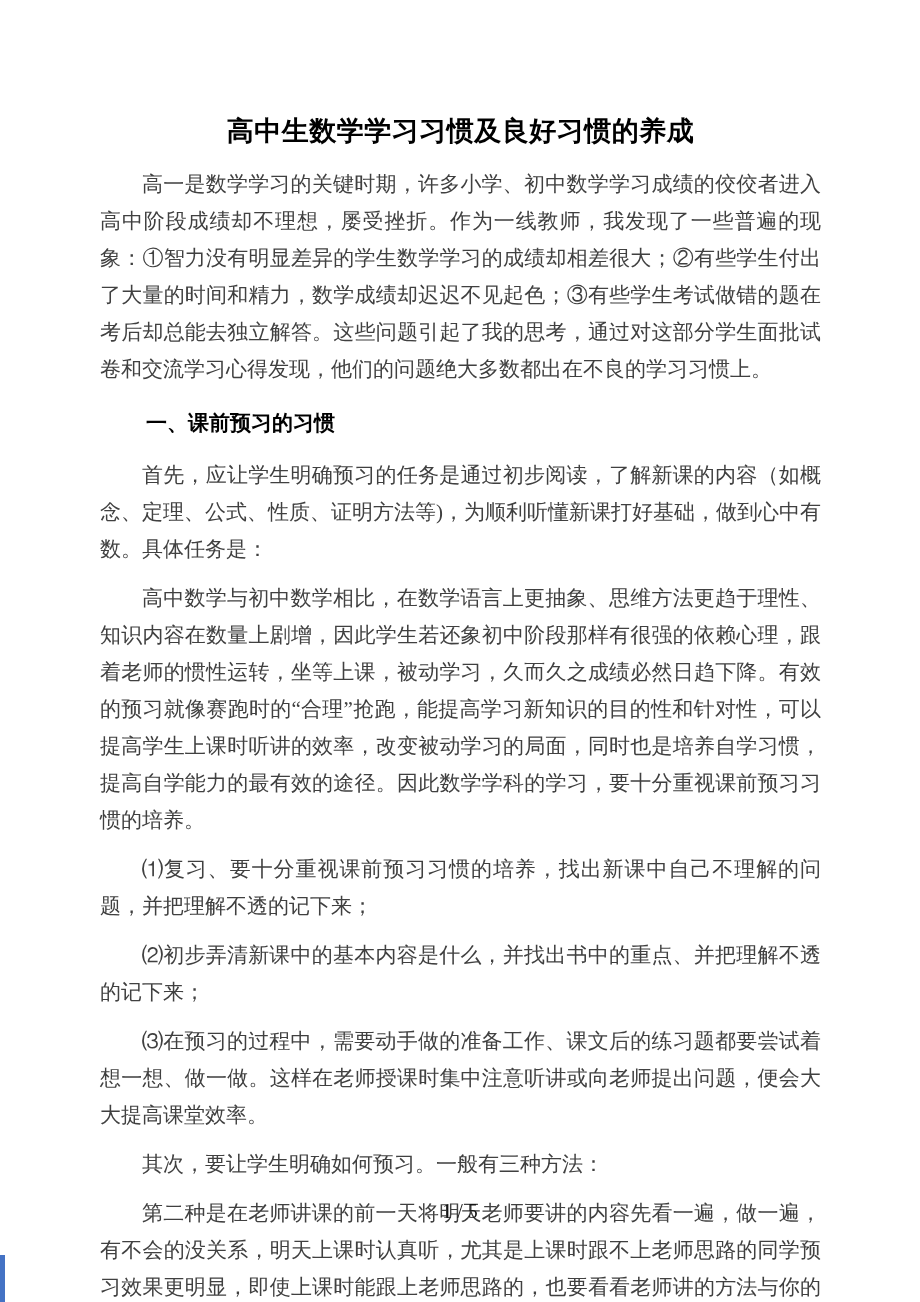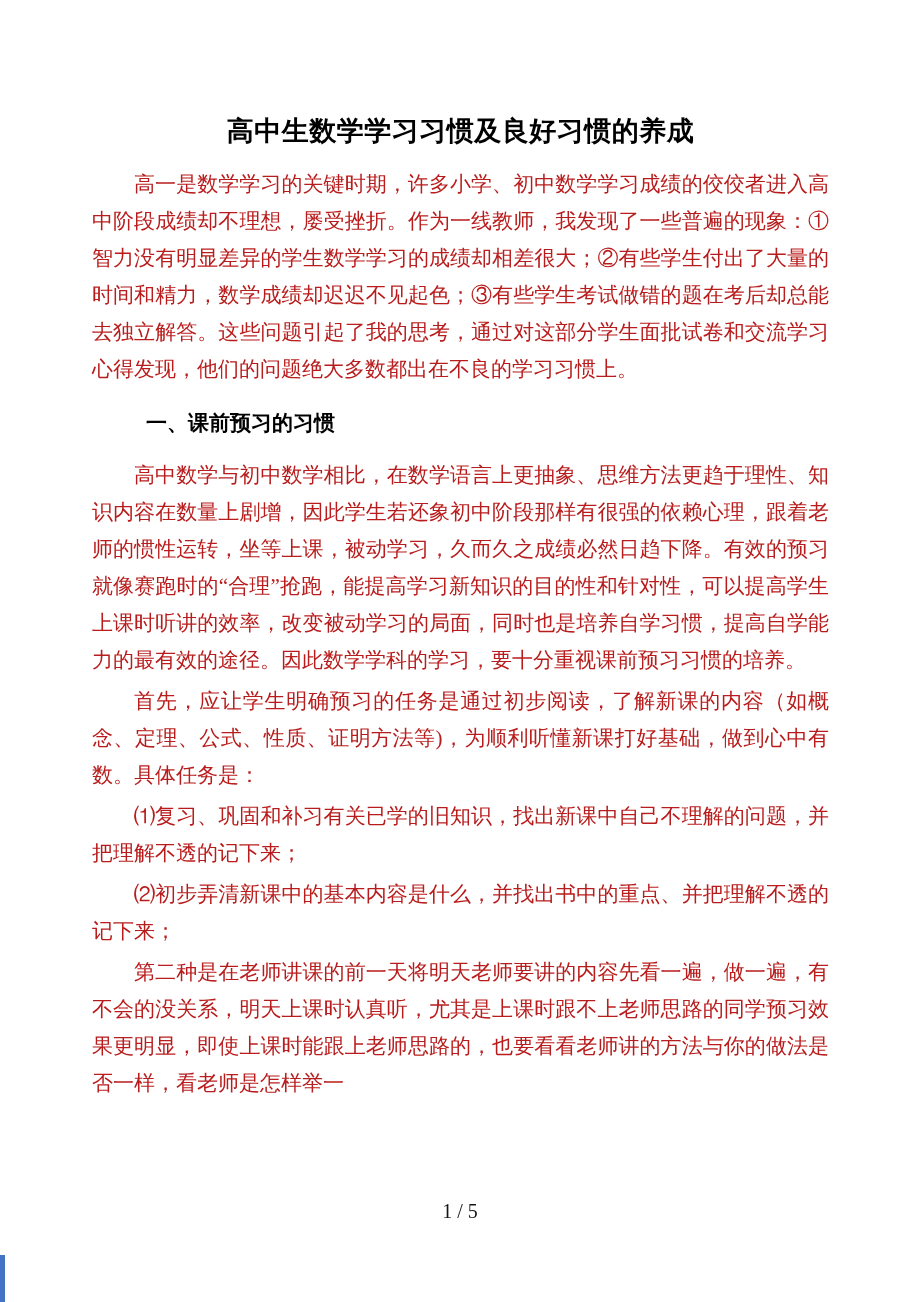--- a/index.html
+++ b/index.html
@@ -33,27 +33,27 @@
     font-weight: bold;
     font-size: 27px;
     line-height: 38px;
     letter-spacing: 0.5px;
     color: #000000;
   }
   .body-text {
     margin-top: 16px;
   }
   .para {
-    margin: 4px;
+    margin: 12px;
     font-family: "Liberation Serif", "DejaVu Serif", serif;
     font-size: 21px;
     line-height: 37px;
     text-align: justify;
     text-indent: 2em;
-    color: #b91c1c;
+    color: #404040;
   }
   .section-heading {
     margin: 16px;
     font-family: "Liberation Sans", "DejaVu Sans", sans-serif;
     font-weight: bold;
     font-size: 21px;
     line-height: 37px;
     text-indent: 2em;
     color: #000000;
   }
@@ -80,24 +80,26 @@
 </head>
 <body>
 
 <div class="page">
   <div class="content">
     <h1 class="doc-title">高中生数学学习习惯及良好习惯的养成</h1>
 
     <div class="body-text">
       <p class="para">高一是数学学习的关键时期，许多小学、初中数学学习成绩的佼佼者进入高中阶段成绩却不理想，屡受挫折。作为一线教师，我发现了一些普遍的现象：①智力没有明显差异的学生数学学习的成绩却相差很大；②有些学生付出了大量的时间和精力，数学成绩却迟迟不见起色；③有些学生考试做错的题在考后却总能去独立解答。这些问题引起了我的思考，通过对这部分学生面批试卷和交流学习心得发现，他们的问题绝大多数都出在不良的学习习惯上。</p>
       <h2 class="section-heading">一、课前预习的习惯</h2>
+      <p class="para">首先，应让学生明确预习的任务是通过初步阅读，了解新课的内容（如概念、定理、公式、性质、证明方法等)，为顺利听懂新课打好基础，做到心中有数。具体任务是：</p>
       <p class="para">高中数学与初中数学相比，在数学语言上更抽象、思维方法更趋于理性、知识内容在数量上剧增，因此学生若还象初中阶段那样有很强的依赖心理，跟着老师的惯性运转，坐等上课，被动学习，久而久之成绩必然日趋下降。有效的预习就像赛跑时的“合理”抢跑，能提高学习新知识的目的性和针对性，可以提高学生上课时听讲的效率，改变被动学习的局面，同时也是培养自学习惯，提高自学能力的最有效的途径。因此数学学科的学习，要十分重视课前预习习惯的培养。</p>
-      <p class="para">首先，应让学生明确预习的任务是通过初步阅读，了解新课的内容（如概念、定理、公式、性质、证明方法等)，为顺利听懂新课打好基础，做到心中有数。具体任务是：</p>
-      <p class="para">⑴复习、巩固和补习有关已学的旧知识，找出新课中自己不理解的问题，并把理解不透的记下来；</p>
+      <p class="para">⑴复习、要十分重视课前预习习惯的培养，找出新课中自己不理解的问题，并把理解不透的记下来；</p>
       <p class="para">⑵初步弄清新课中的基本内容是什么，并找出书中的重点、并把理解不透的记下来；</p>
+      <p class="para">⑶在预习的过程中，需要动手做的准备工作、课文后的练习题都要尝试着想一想、做一做。这样在老师授课时集中注意听讲或向老师提出问题，便会大大提高课堂效率。</p>
+      <p class="para">其次，要让学生明确如何预习。一般有三种方法：</p>
       <p class="para">第二种是在老师讲课的前一天将明天老师要讲的内容先看一遍，做一遍，有不会的没关系，明天上课时认真听，尤其是上课时跟不上老师思路的同学预习效果更明显，即使上课时能跟上老师思路的，也要看看老师讲的方法与你的做法是否一样，看老师是怎样举一</p>
     </div>
   </div>
 
   <div class="footer">
     <span>1 / 5</span>
   </div>
 
   <div class="edge-marker"></div>
 </div>

